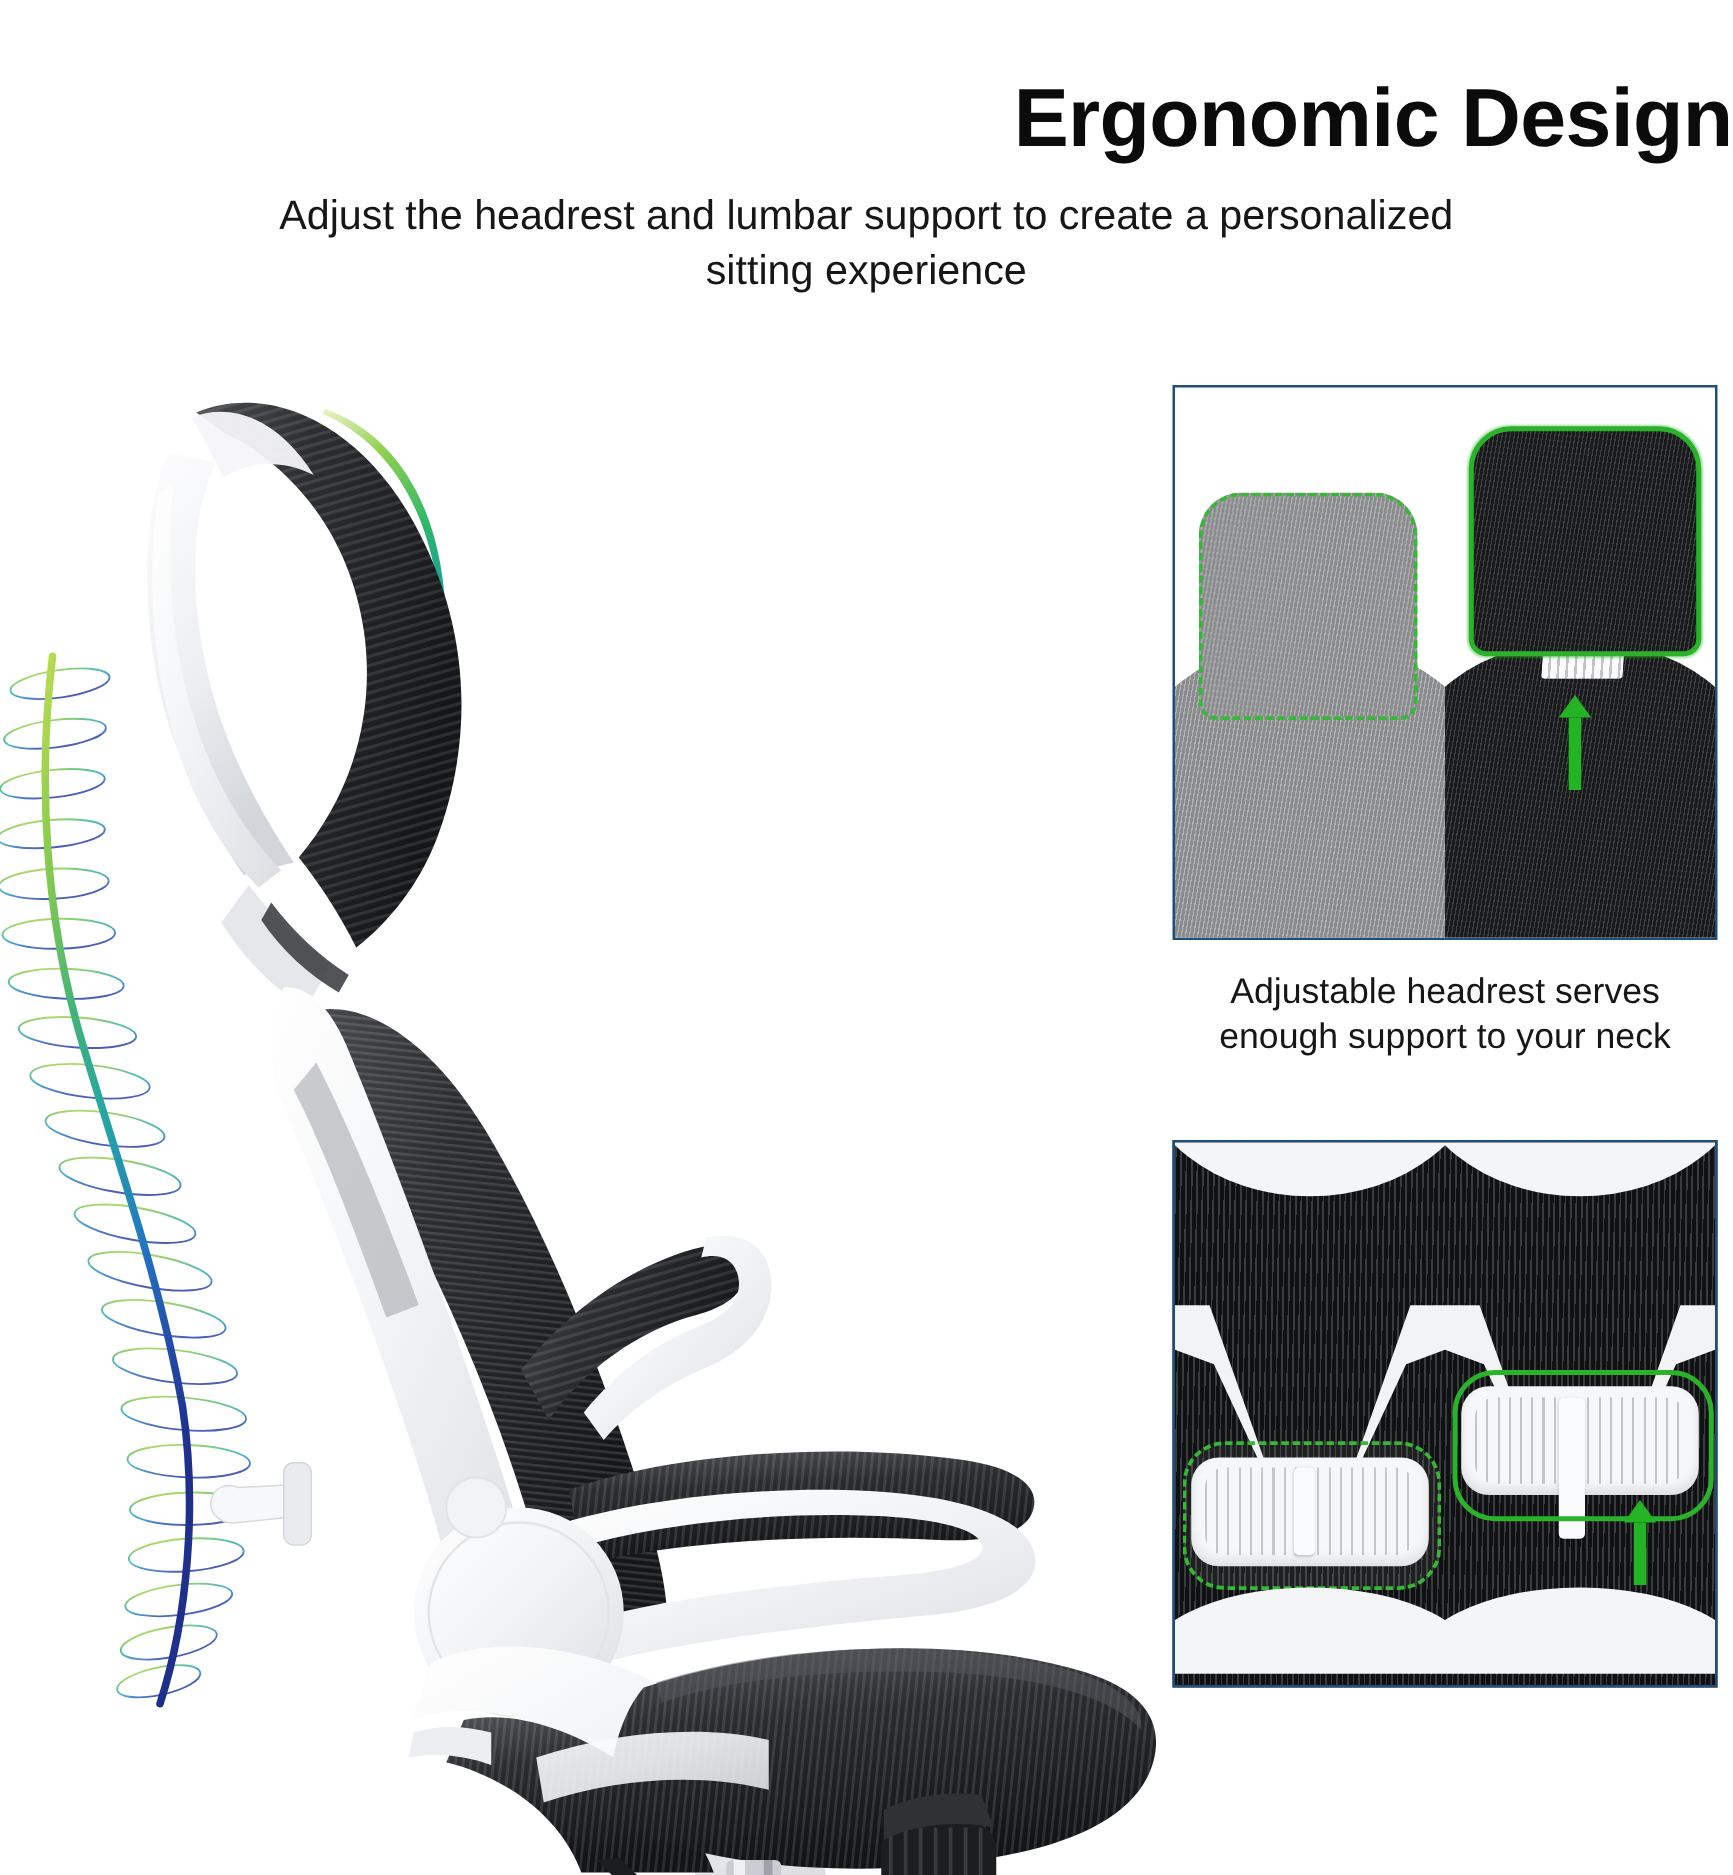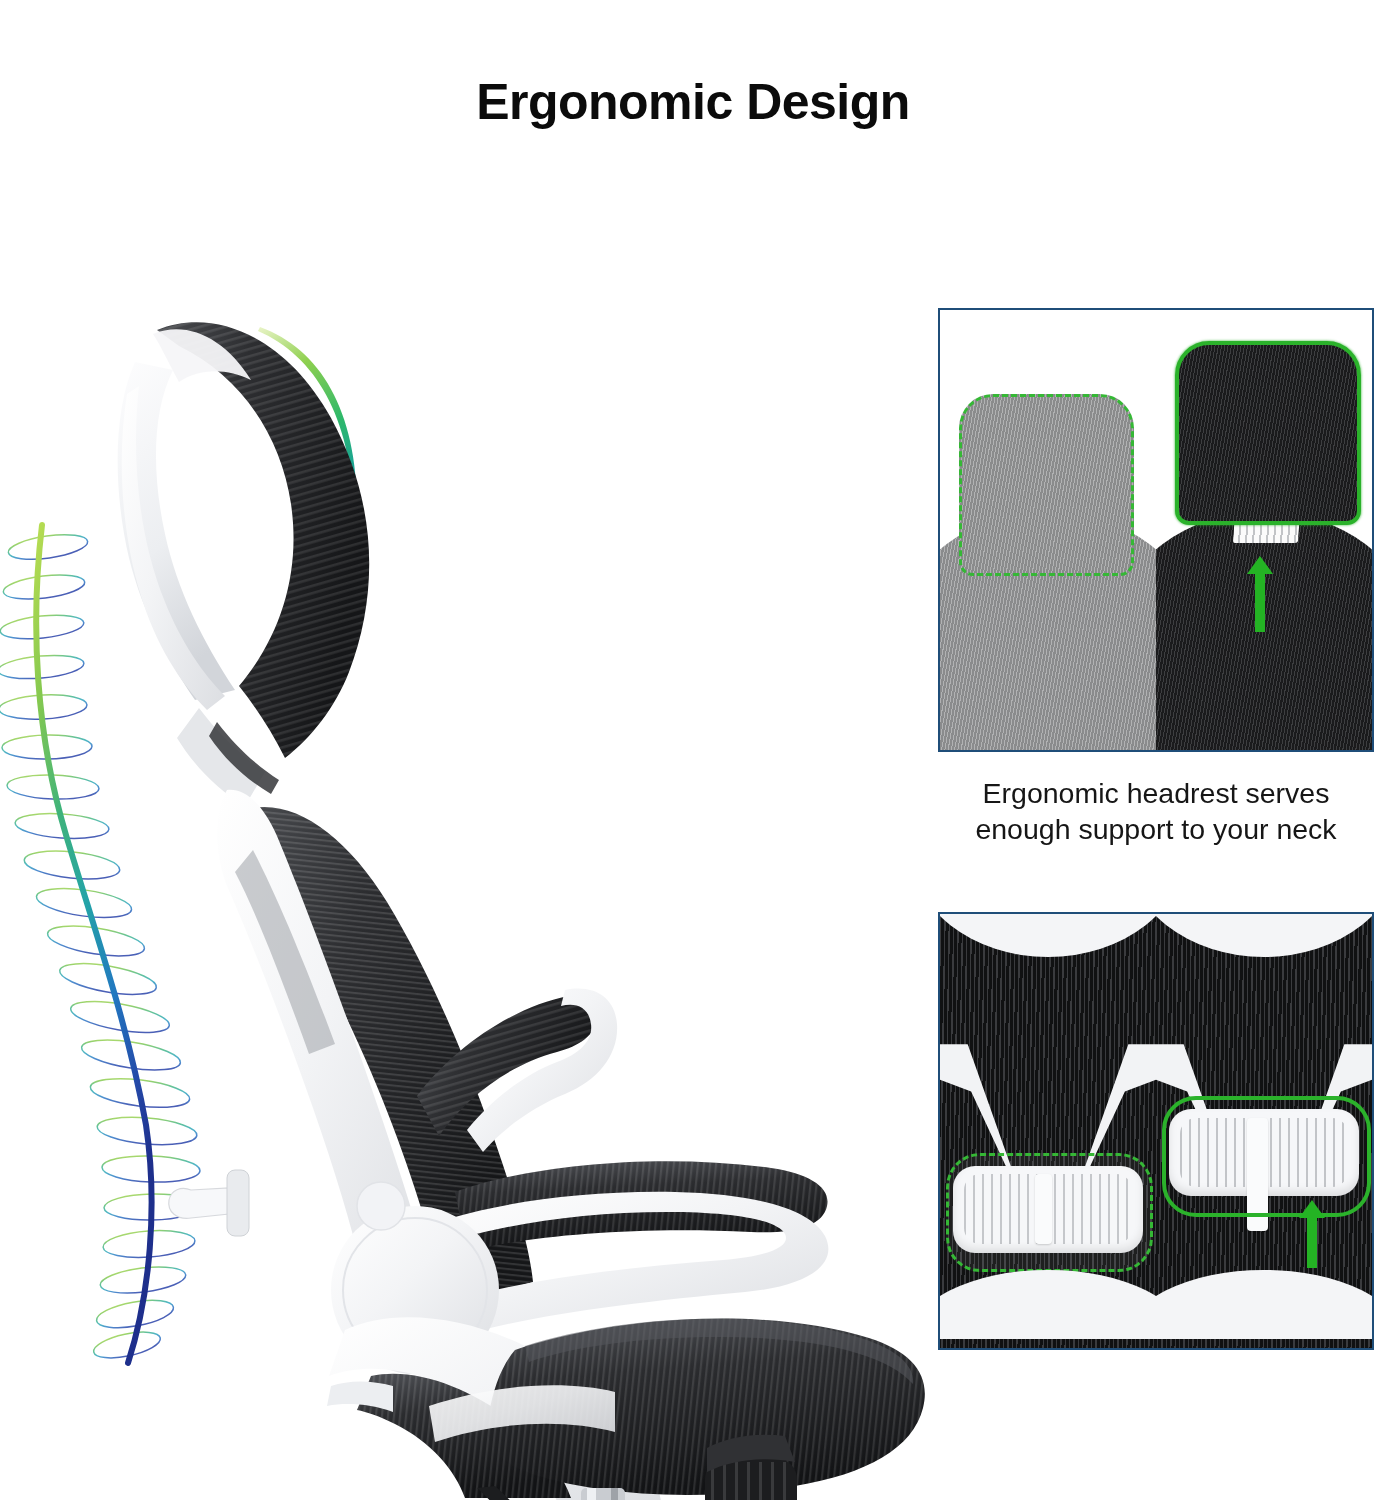--- a/index.html
+++ b/index.html
@@ -20,26 +20,27 @@
   
   #header {
     position: absolute;
     left: 0;
     top: 0;
     width: 1386px;
     text-align: center;
   }
   #page-title {
     margin: 0;
-    padding-top: 76px;
-    font-size: 50px;
+    padding-top: 60px;
+    font-size: 66px;
     font-weight: 700;
     letter-spacing: -0.5px;
     line-height: 1.06;
     color: #0b0b0b;
+    text-align: right;
   }
   #page-subtitle {
     margin: 0 auto;
     padding-top: 20px;
     width: 960px;
     font-size: 33px;
     font-weight: 400;
     line-height: 1.32;
     color: #161616;
   }
@@ -269,20 +270,21 @@
     top: 15px;
     width: 190px;
     height: 300px;
   }
 </style>
 </head>
 <body>
 
 <div id="header">
   <h1 id="page-title">Ergonomic Design</h1>
+  <p id="page-subtitle">Adjust the headrest and lumbar support to create a personalized sitting experience</p>
 </div>
 
 <div id="hero-figure">
 
   <div id="spine-graphic">
     <svg viewBox="0 0 235 870" width="235" height="870">
       <defs>
         <linearGradient id="spineGrad" x1="0" y1="0" x2="0.45" y2="1">
           <stop offset="0%" stop-color="#b9dd52"></stop>
           <stop offset="18%" stop-color="#86c94f"></stop>
@@ -530,21 +532,21 @@
       <div class="hr-backrest mesh-dark"></div>
       <div class="hr-stem"></div>
       <div class="hr-pad hr-pad-active mesh-dark"></div>
       <div class="up-arrow" style="left:48%;top:60%;">
         <div class="arrow-body" style="left:-5px;top:0;width:10px;height:58px;"></div>
         <div class="arrow-head" style="left:-13px;top:-18px;"></div>
       </div>
     </div>
   </div>
 
-  <div id="headrest-caption" class="panel-caption">Ergonomic headrest serves enough support to your neck</div>
+  <div id="headrest-caption" class="panel-caption">Adjustable headrest serves enough support to your neck</div>
 
   <div id="lumbar-panel" class="detail-panel mesh-vert-dark">
 
     <div class="panel-half half-left">
       <div class="lm-top-rail"></div>
       <div class="lm-wing lm-wing-l"></div>
       <div class="lm-wing lm-wing-r"></div>
       <div class="lm-pad" style="left:6%;top:58%;width:88%;height:20%;">
         <div class="lm-pad-ribs"></div>
       </div>

